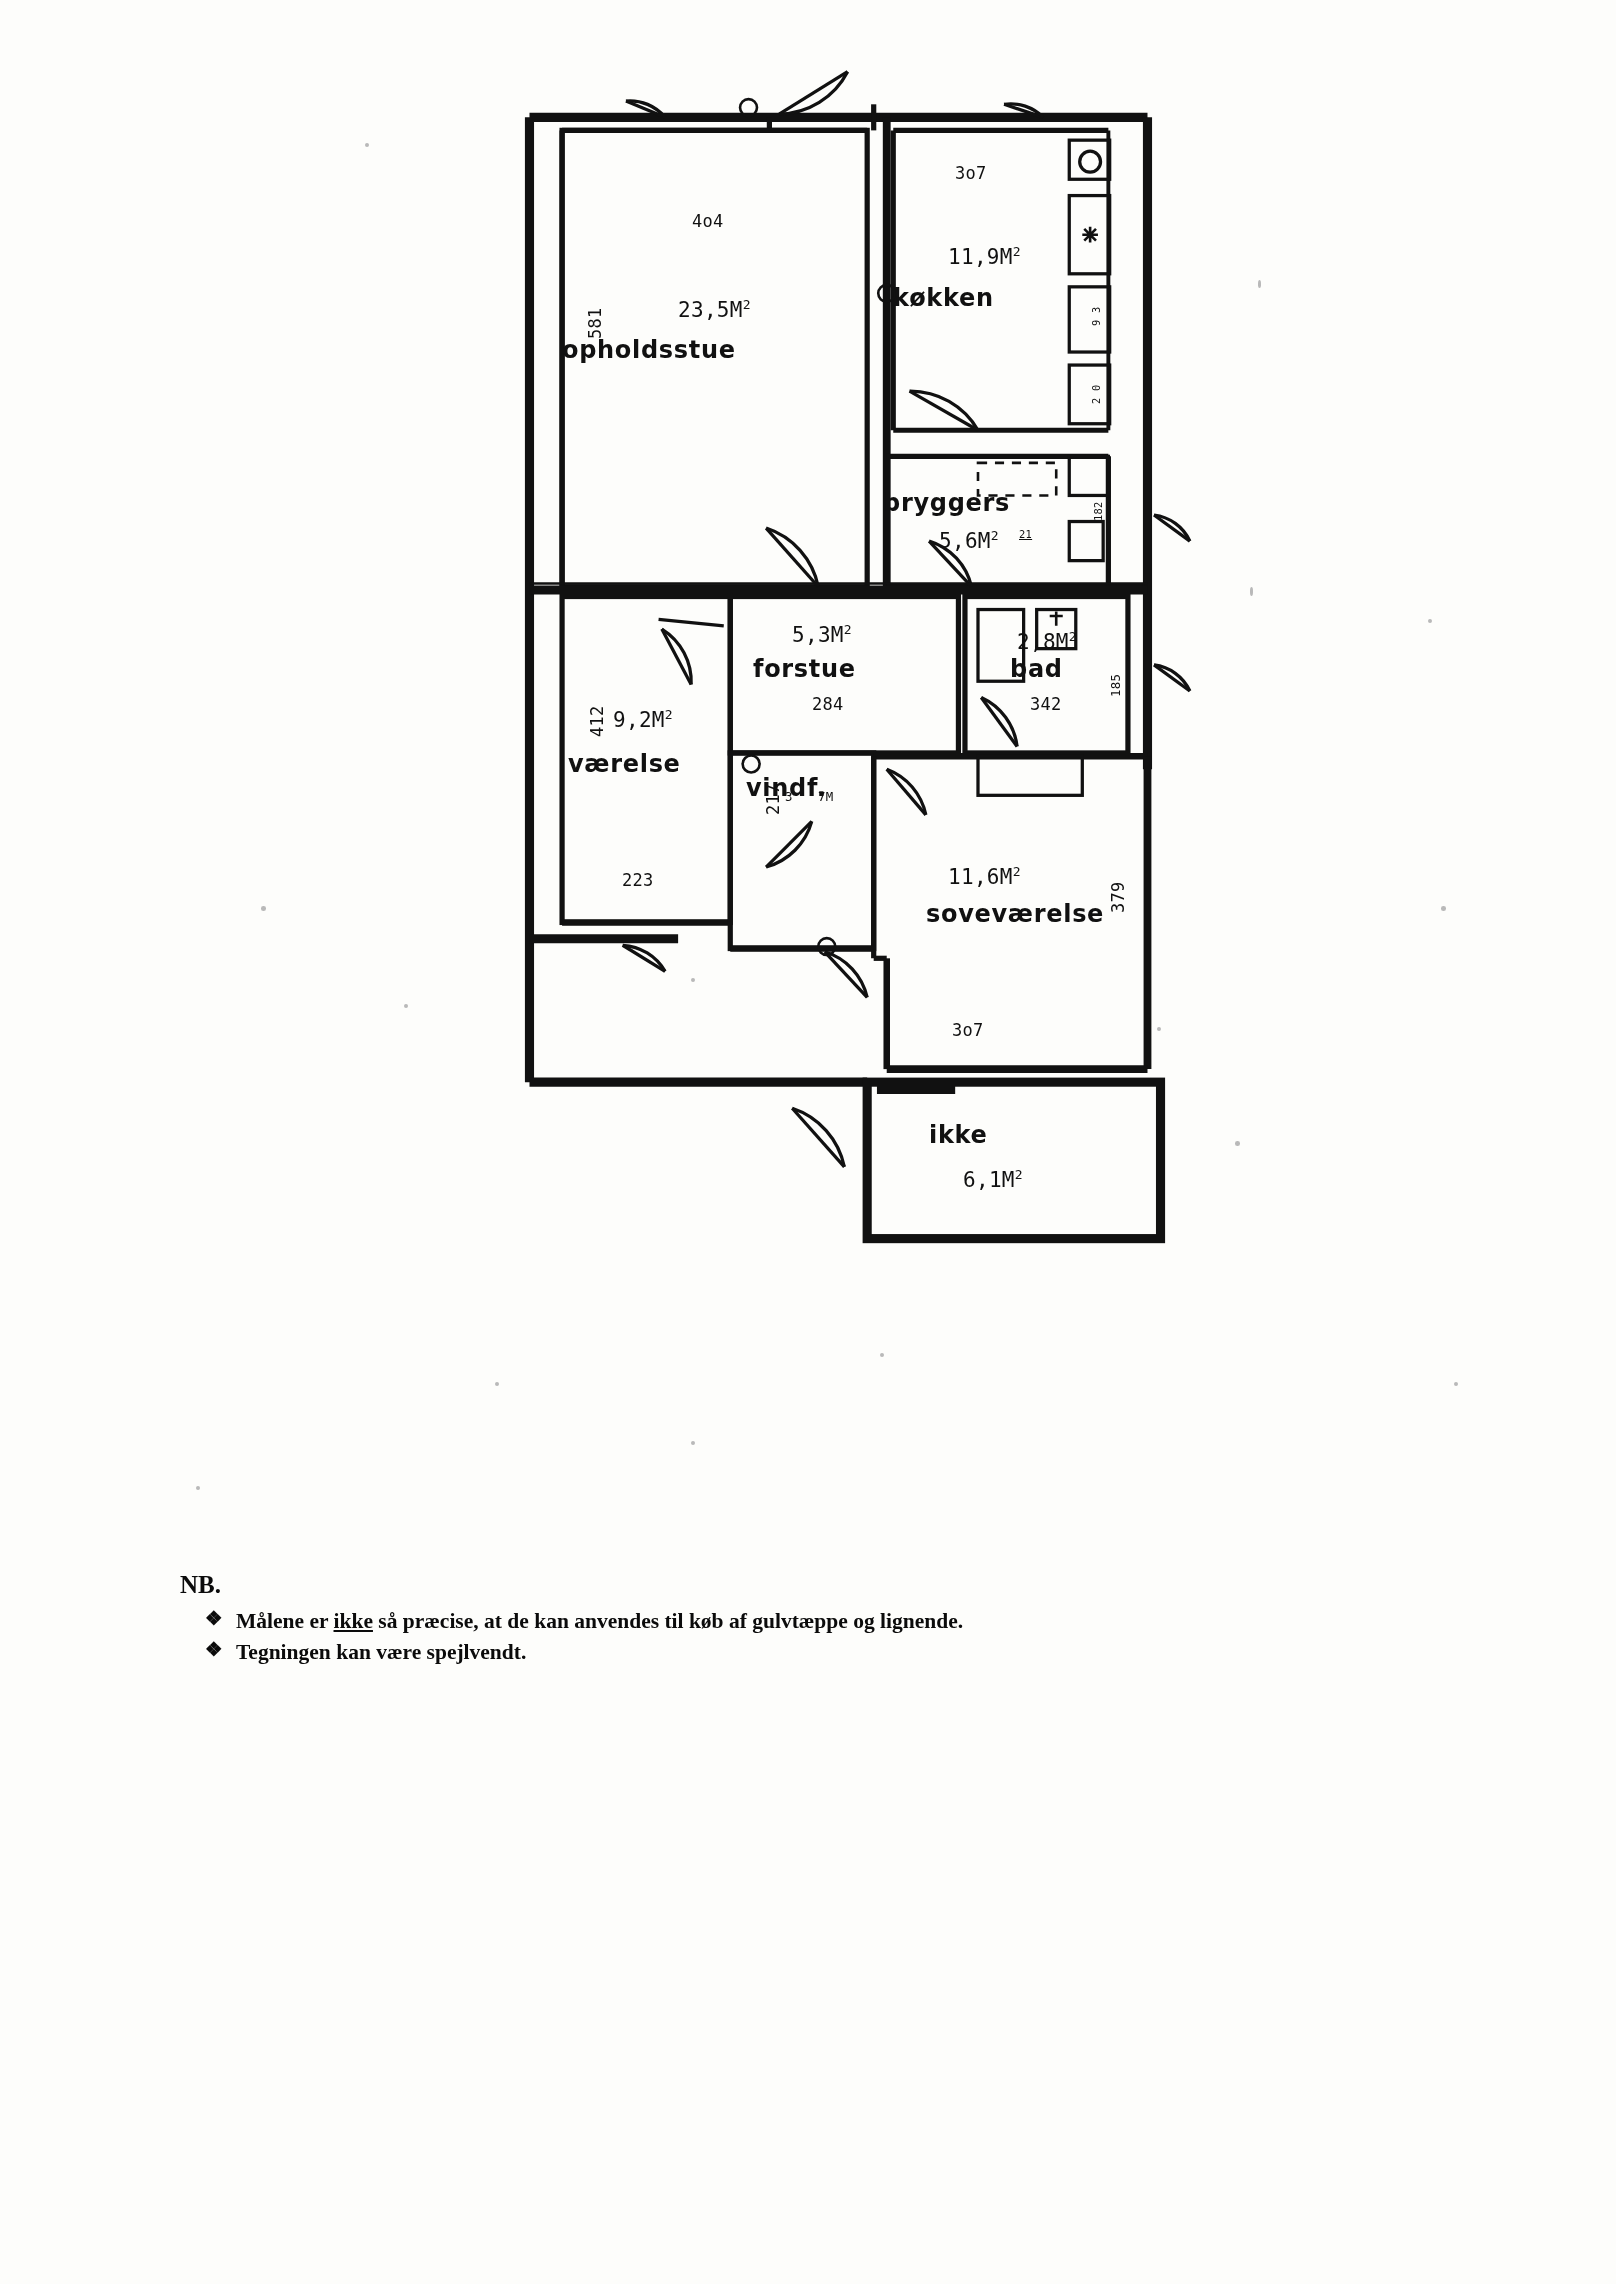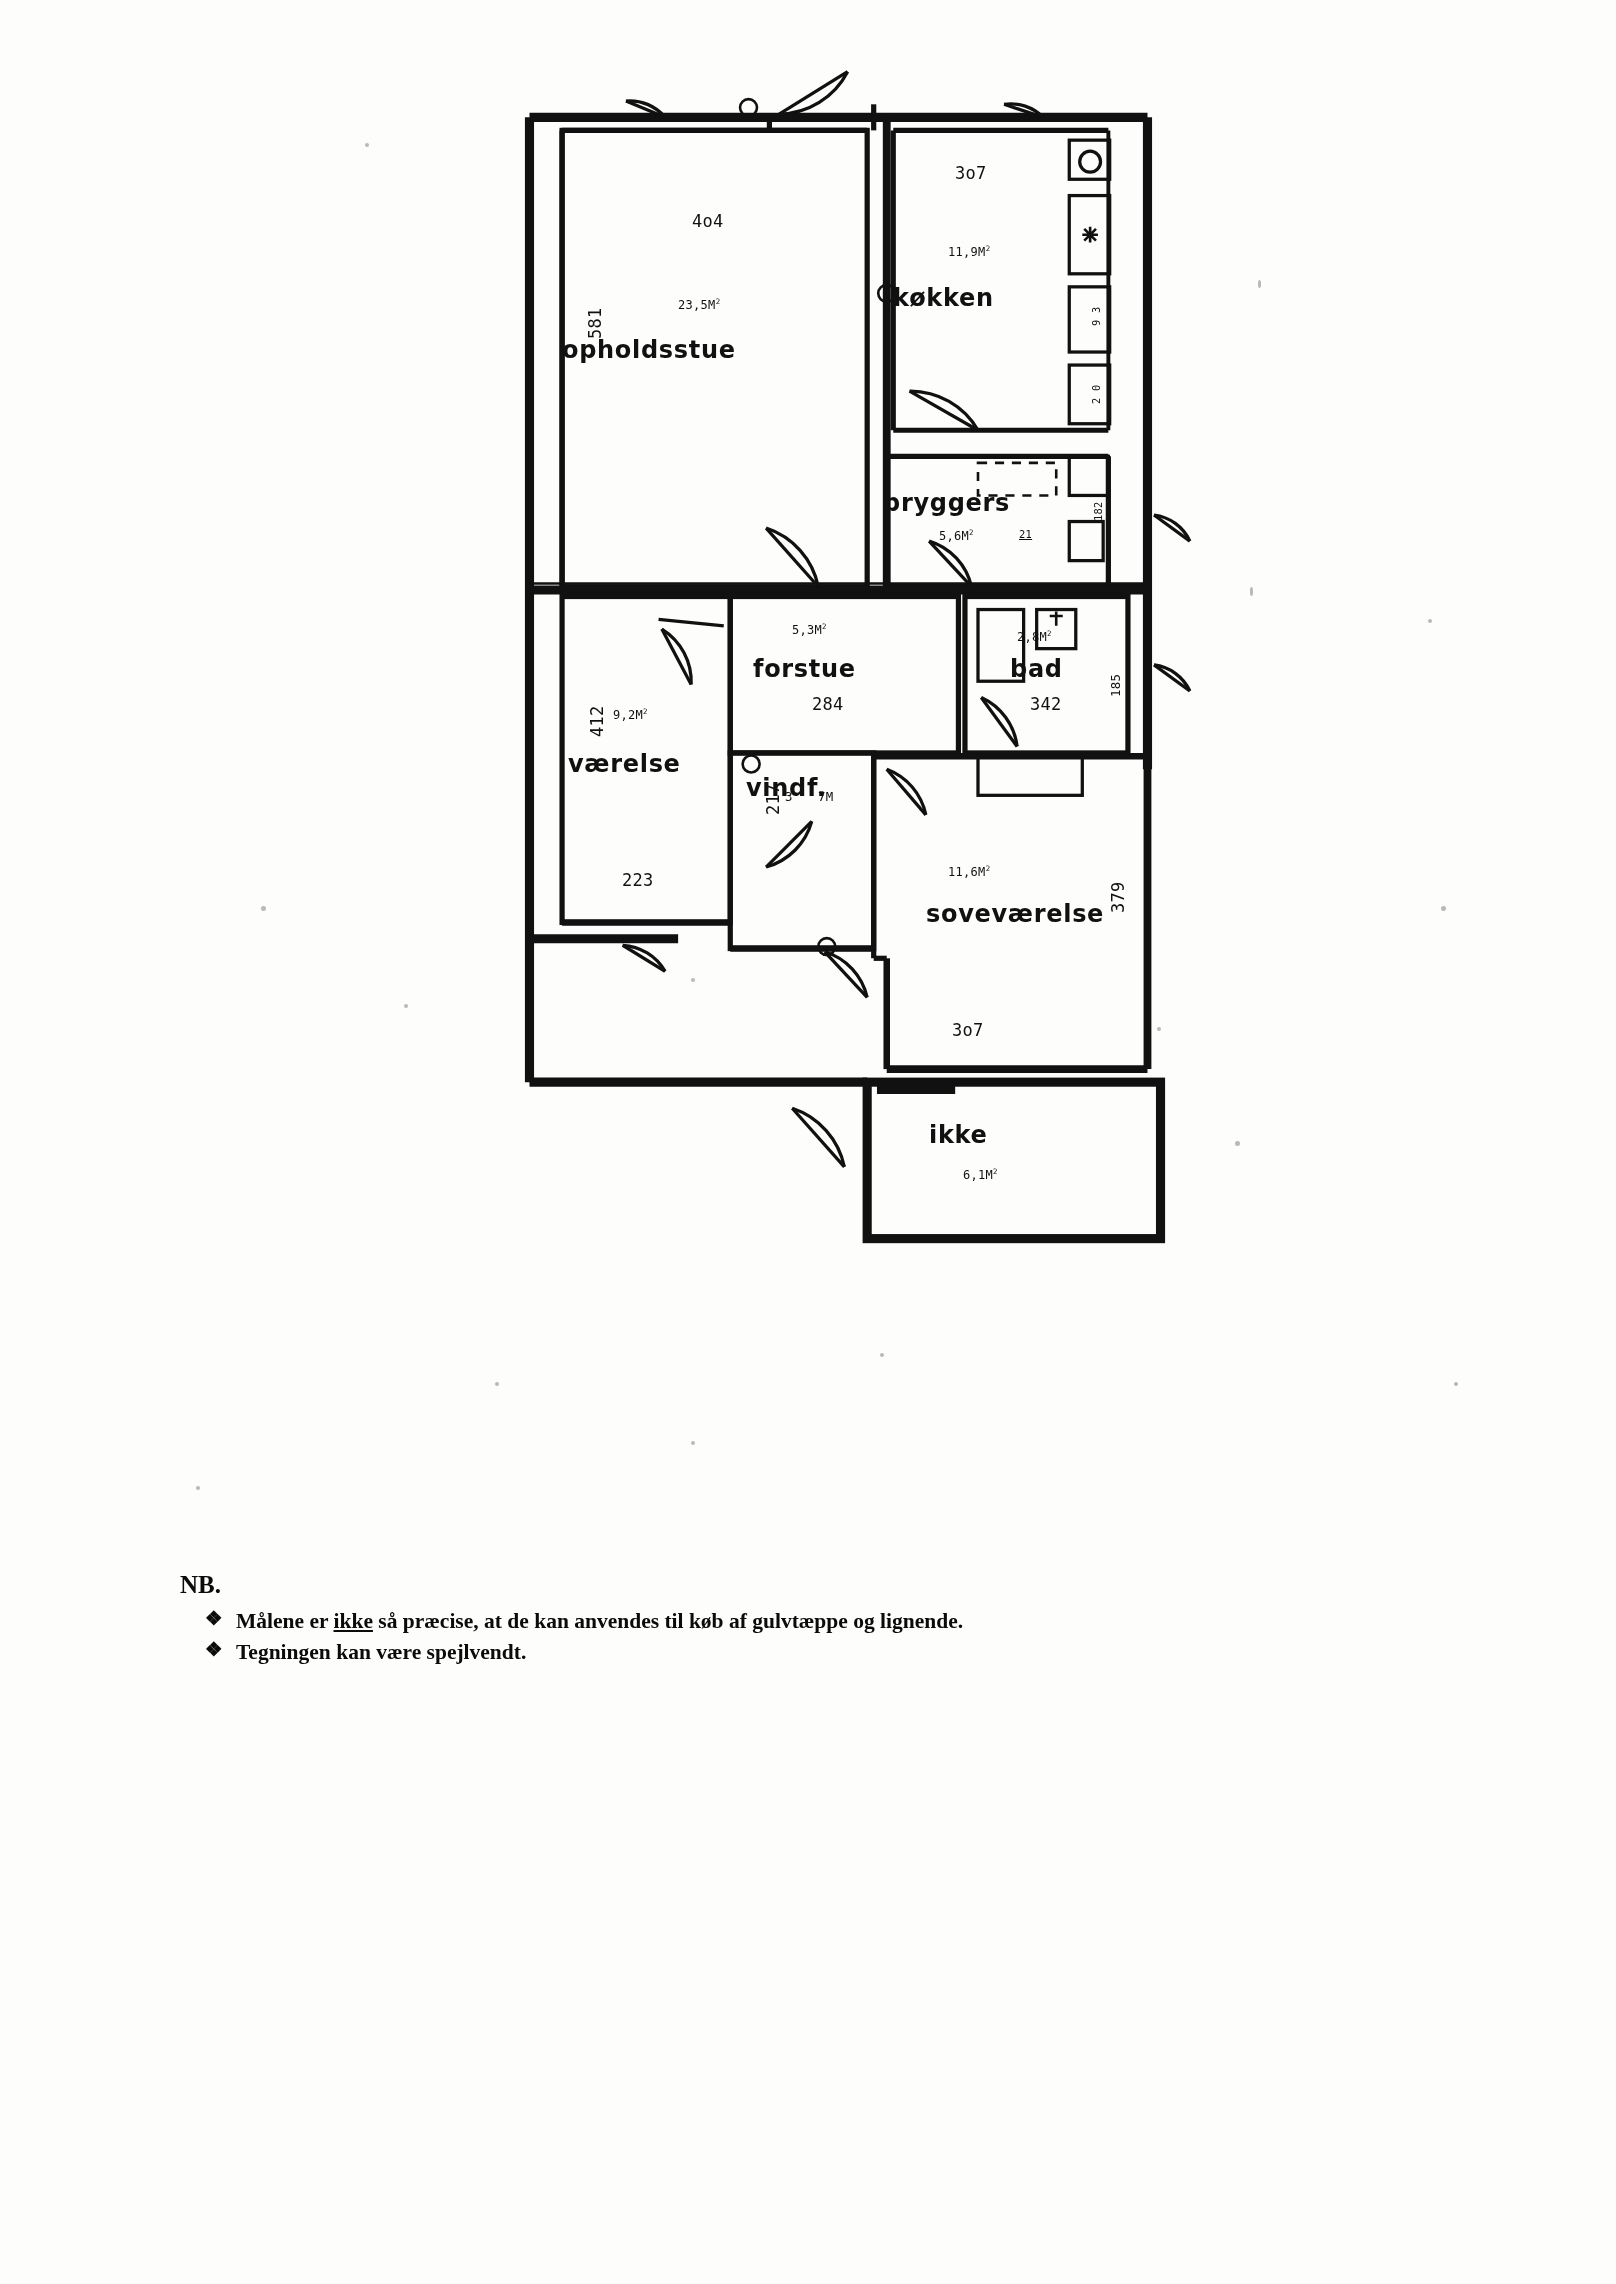--- a/index.html
+++ b/index.html
@@ -38,21 +38,21 @@
     letter-spacing: 0.3px;
   }
   .lbl.room {
     font-family: "DejaVu Sans", sans-serif;
     font-weight: bold;
     font-size: 24px;
     letter-spacing: 0.7px;
   }
   .lbl.area {
     font-family: "DejaVu Sans Mono", monospace;
-    font-size: 12px;
+    font-size: 21px;
   }
   .lbl.dim {
     font-family: "DejaVu Sans Mono", monospace;
     font-size: 17px;
   }
   .lbl.small {
     font-size: 12.4px;
   }
   .lbl.tiny {
     font-size: 10.4px;

